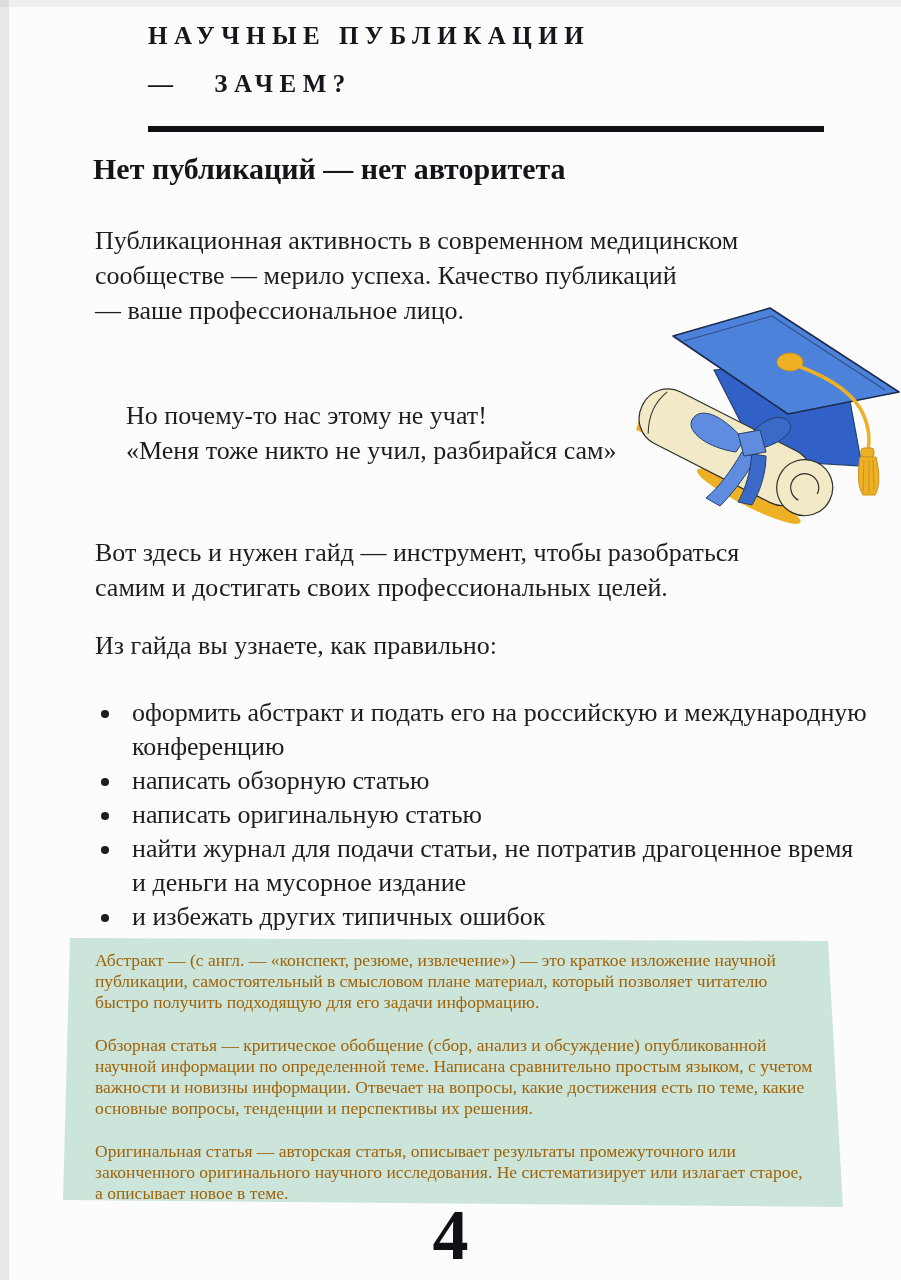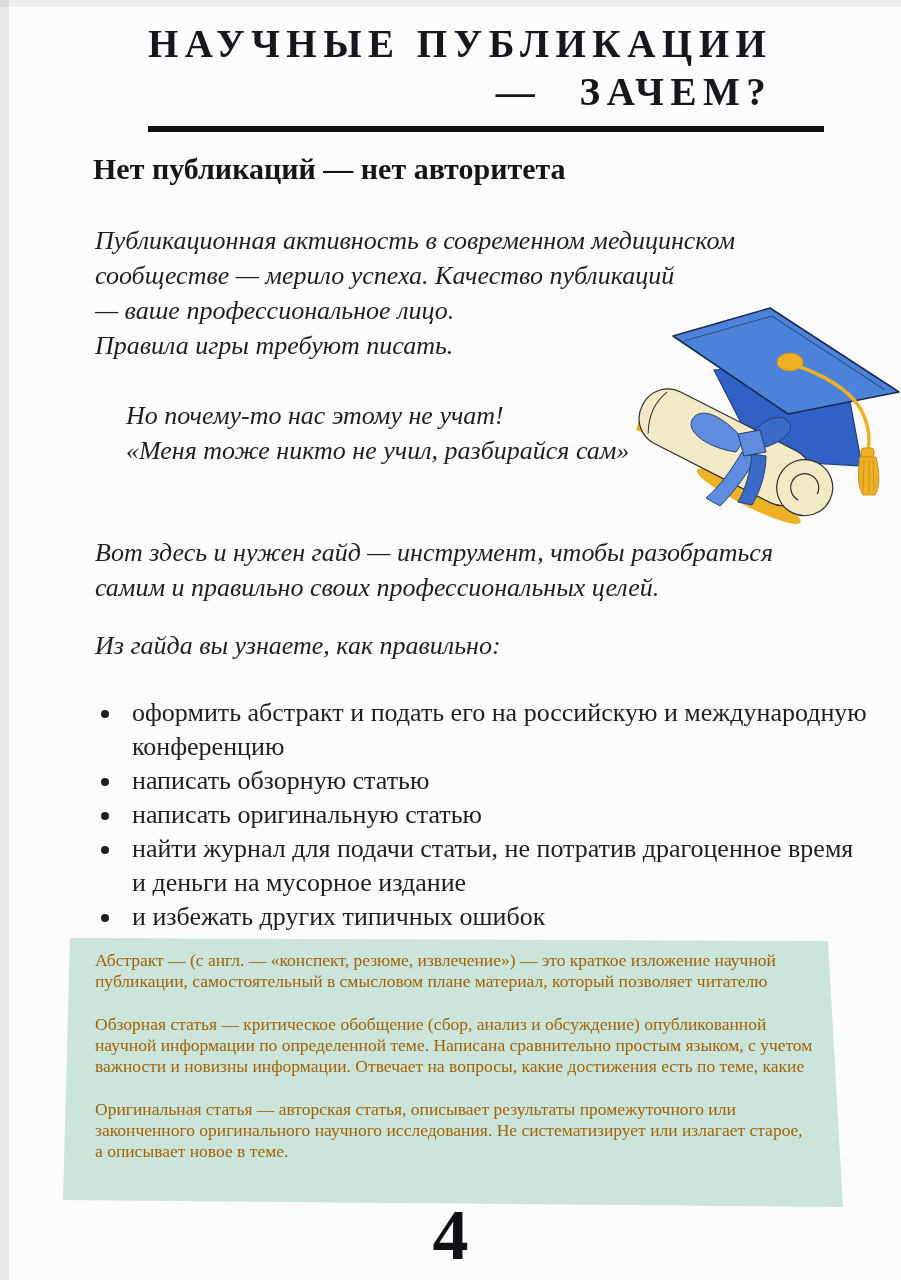--- a/index.html
+++ b/index.html
@@ -8,33 +8,33 @@
     width:901px;height:1280px;
     background:var(--page_bg,#fcfcfc);
     font-family:"Liberation Serif","DejaVu Serif",serif;
     color:var(--ink,#1a1a1a);
     overflow:hidden;
   }
   .edge-left{position:absolute;left:0;top:0;width:9px;height:1280px;background:var(--edge_gray,#e8e8e8);}
   .edge-top{position:absolute;left:0;top:0;width:901px;height:7px;background:rgba(0,0,0,0.05);}
 
   .title{
-    position:absolute;left:148px;top:20px;
-    font-size:39px;font-weight:bold;line-height:48px;
-    letter-spacing:6.5px;color:#15171c;white-space:nowrap;text-align:right;
+    position:absolute;left:148px;top:12px;
+    font-size:25px;font-weight:bold;line-height:48px;
+    letter-spacing:6.5px;color:#15171c;white-space:nowrap;
   }
   .title .t2{word-spacing:22px;}
   .rule{position:absolute;left:148px;top:126px;width:676px;height:6px;background:var(--rule,#101114);}
 
   .heading{
     position:absolute;left:93px;top:152px;margin:0;
     font-size:30px;font-weight:bold;color:#141518;white-space:nowrap;
   }
 
-  .para{position:absolute;left:95px;font-size:26px;line-height:35px;color:#1d1e21;font-style:italic;}
+  .para{position:absolute;left:95px;font-size:26px;line-height:35px;color:#1d1e21;}
   .pline{white-space:nowrap;}
   .p1{top:223px;}
   .p2{top:398px;margin-left:31px;}
   .p3{top:535px;}
   .p4{top:628px;}
 
   .bullets{
     position:absolute;left:99px;top:688px;width:750px;
     margin:8px;padding:0 0 0 16px;
     font-size:26px;line-height:34px;color:#1d1e21;
@@ -69,31 +69,30 @@
     <div class="t2">— ЗАЧЕМ?</div>
   </div>
   <div class="rule"></div>
 
   <h2 class="heading">Нет публикаций — нет авторитета</h2>
 
   <div class="para p1">
       <div class="pline">Публикационная активность в современном медицинском</div>
       <div class="pline">сообществе — мерило успеха. Качество публикаций</div>
       <div class="pline">— ваше профессиональное лицо.</div>
-      <div class="pline">Правила игры требуют писать.</div>
     </div>
 
   <div class="para p2">
       <div class="pline">Но почему-то нас этому не учат!</div>
       <div class="pline">«Меня тоже никто не учил, разбирайся сам»</div>
     </div>
 
   <div class="para p3">
       <div class="pline">Вот здесь и нужен гайд — инструмент, чтобы разобраться</div>
-      <div class="pline">самим и правильно своих профессиональных целей.</div>
+      <div class="pline">самим и достигать своих профессиональных целей.</div>
     </div>
 
   <div class="para p4">
       <div class="pline">Из гайда вы узнаете, как правильно:</div>
     </div>
 
   <ul class="bullets">
       <li class="bullet-item">оформить абстракт и подать его на российскую и международную конференцию</li>
       <li class="bullet-item">написать обзорную статью</li>
       <li class="bullet-item">написать оригинальную статью</li>
@@ -137,25 +136,27 @@
   </div>
 
   <div class="infobox">
     <svg class="infobox-bg" viewBox="0 0 805 295">
       <polygon points="15,10 773,13 788,279 8,272"></polygon>
     </svg>
     <div class="infobox-text">
       <div class="ibox-para">
           <div class="iline">Абстракт — (с англ. — «конспект, резюме, извлечение») — это краткое изложение научной</div>
           <div class="iline">публикации, самостоятельный в смысловом плане материал, который позволяет читателю</div>
+          <div class="iline">быстро получить подходящую для его задачи информацию.</div>
         </div>
       <div class="ibox-para">
           <div class="iline">Обзорная статья — критическое обобщение (сбор, анализ и обсуждение) опубликованной</div>
           <div class="iline">научной информации по определенной теме. Написана сравнительно простым языком, с учетом</div>
           <div class="iline">важности и новизны информации. Отвечает на вопросы, какие достижения есть по теме, какие</div>
+          <div class="iline">основные вопросы, тенденции и перспективы их решения.</div>
         </div>
       <div class="ibox-para">
           <div class="iline">Оригинальная статья — авторская статья, описывает результаты промежуточного или</div>
           <div class="iline">законченного оригинального научного исследования. Не систематизирует или излагает старое,</div>
           <div class="iline">а описывает новое в теме.</div>
         </div>
     </div>
   </div>
 
   <div class="pagenum">4</div>

